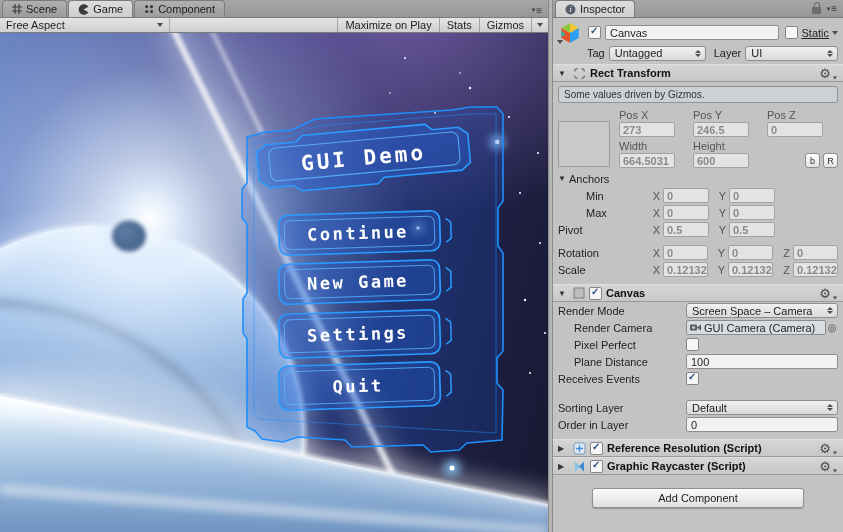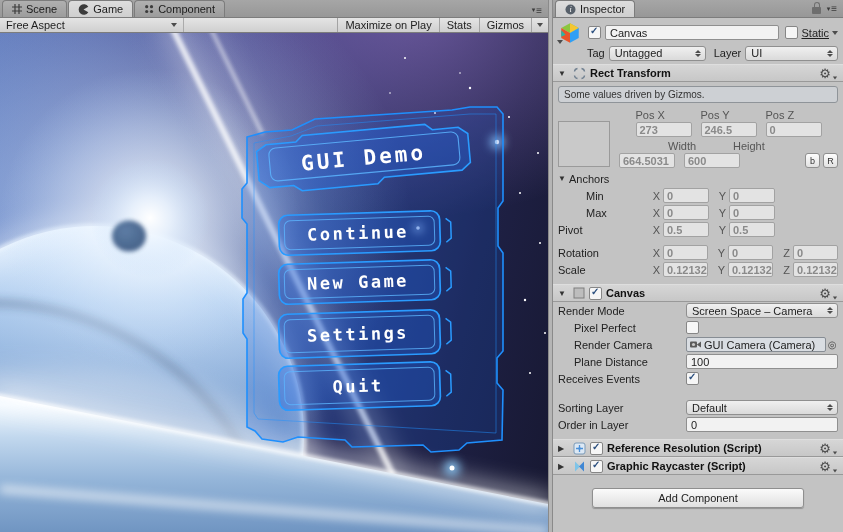--- a/index.html
+++ b/index.html
@@ -15,21 +15,21 @@
   .strip-icons{margin-left:auto;display:flex;align-items:center;gap:6px;padding:0 6px 3px 0;}
   .pane-menu{display:flex;align-items:center;gap:1px;color:#3a3a3a;}
   .pane-menu .v{font-size:7px;} .pane-menu .h{font-size:10px;line-height:7px;}
   
   .lock{width:9px;height:7px;background:#6e6e6e;border-radius:1px;position:relative;margin-top:4px;}
   .lock:before{content:"";position:absolute;top:-5px;left:2px;width:4px;height:5px;
     border:1.5px solid #6e6e6e;border-bottom:none;border-radius:3px 3px 0 0;}
   
   .toolbar{height:15px;background:linear-gradient(#e4e4e4,#cfcfcf);border-bottom:1px solid #7c7c7c;
     display:flex;align-items:stretch;box-sizing:border-box;}
-  .aspect{width:184px;display:flex;align-items:center;padding:0 6px;border-right:1px solid #ababab;box-sizing:border-box;}
+  .aspect{width:170px;display:flex;align-items:center;padding:0 6px;border-right:1px solid #ababab;box-sizing:border-box;}
   .tb-spacer{flex:1;}
   .tb-btn{display:flex;align-items:center;padding:0 7px;border-left:1px solid #a3a3a3;color:#222;}
   .tb-caret{display:flex;align-items:center;padding:0 5px;border-left:1px solid #a3a3a3;}
   .tri-down{width:0;height:0;border-left:3px solid transparent;border-right:3px solid transparent;border-top:4px solid #4c4c4c;}
   .tri-up{width:0;height:0;border-left:3px solid transparent;border-right:3px solid transparent;border-bottom:3px solid #4c4c4c;}
   
   .left-pane{width:548px;display:flex;flex-direction:column;}
   .splitter{width:5px;background:#b5b5b5;border-left:1px solid #8a8a8a;border-right:1px solid #8a8a8a;box-sizing:border-box;}
   .inspector{width:290px;display:flex;flex-direction:column;background:#c3c3c3;box-sizing:border-box;}
   
@@ -62,21 +62,21 @@
     background:linear-gradient(#d6d6d6,#c7c7c7);display:flex;align-items:center;padding:0 5px;gap:4px;box-sizing:border-box;}
   .fold{width:11px;font-size:8px;color:#333;flex-shrink:0;}
   .comp-title{font-weight:bold;color:#111;}
   .gear{margin-left:auto;display:flex;align-items:flex-end;gap:1px;color:#4c4c4c;font-size:13px;line-height:13px;}
   .gear .tri-down{border-top-color:#4c4c4c;transform:scale(0.7);}
   .helpbox{margin:4px 5px 2px 5px;border:1px solid #8f9499;border-radius:3px;background:#cdd0d4;
     font-size:10px;color:#333;padding:1px 5px;height:13px;display:flex;align-items:center;}
   .rt-section{display:flex;padding:3px 5px 0 5px;gap:9px;}
   .rt-preview{width:52px;height:46px;border:1px solid #9a9a9a;background:#c9c9c9;margin-top:13px;flex-shrink:0;box-sizing:border-box;}
   .rt-grid{flex:1;display:flex;flex-direction:column;}
-  .rt-row{display:flex;gap:9px;align-items:center;height:13px;margin-bottom:1px;justify-content:center;}
+  .rt-row{display:flex;gap:18px;align-items:center;height:13px;margin-bottom:1px;}
   .rt-row.fr{height:15px;margin-bottom:2px;}
   .rt-h{width:56px;color:#555;}
   .vfd{height:15px;background:#e3e3e3;border:1px solid #a2a2a2;border-radius:2px;color:#8a8a8a;
     padding:0 3px;display:flex;align-items:center;box-sizing:border-box;font-weight:bold;}
   .rt-f{width:56px;}
   .rt-last{flex:1;display:flex;justify-content:flex-end;gap:3px;}
   .mini-btn{width:15px;height:15px;border:1px solid #8f8f8f;border-radius:3px;background:linear-gradient(#fdfdfd,#e2e2e2);
     font-size:9px;display:flex;align-items:center;justify-content:center;color:#333;box-sizing:border-box;}
   .irow{display:flex;align-items:center;height:15px;margin:1px 5px;}
   .ilabel{color:#222;} .lblflex{flex:1;}
@@ -493,40 +493,40 @@
       <span class="ilabel lblflex">Render Mode</span>
       <div class="dd vdd">
         <span>Screen Space – Camera</span>
         <span class="dd-caret">
             <span class="tri-up"></span>
             <span class="tri-down"></span>
           </span>
       </div>
     </div>
     <div class="irow">
-      <span class="ilabel ind lblflex">Pixel Perfect</span>
-      <span class="vcol">
-          <span class="cb"></span>
-        </span>
-    </div>
-    <div class="irow">
       <span class="ilabel ind lblflex">Render Camera</span>
       <span class="vcol">
         <div class="obj-field">
           <span class="icon">
             <svg width="11" height="9">
                 <rect x="0" y="1.5" width="7" height="6" rx="1" fill="#5a5a5a"></rect>
                 <polygon points="7,4.5 11,1.5 11,7.5 7,4.8" fill="#5a5a5a"></polygon>
                 <circle cx="3.5" cy="4.5" r="1.6" fill="#c9c9c9"></circle>
               </svg>
           </span>
           <span>GUI Camera (Camera)</span>
         </div>
         <span class="picker">◎</span>
       </span>
+    </div>
+    <div class="irow">
+      <span class="ilabel ind lblflex">Pixel Perfect</span>
+      <span class="vcol">
+          <span class="cb"></span>
+        </span>
     </div>
     <div class="irow">
       <span class="ilabel ind lblflex">Plane Distance</span>
       <span class="field vfield">100</span>
     </div>
     <div class="irow">
       <span class="ilabel lblflex">Receives Events</span>
       <span class="vcol">
           <span class="cb on"></span>
         </span>

